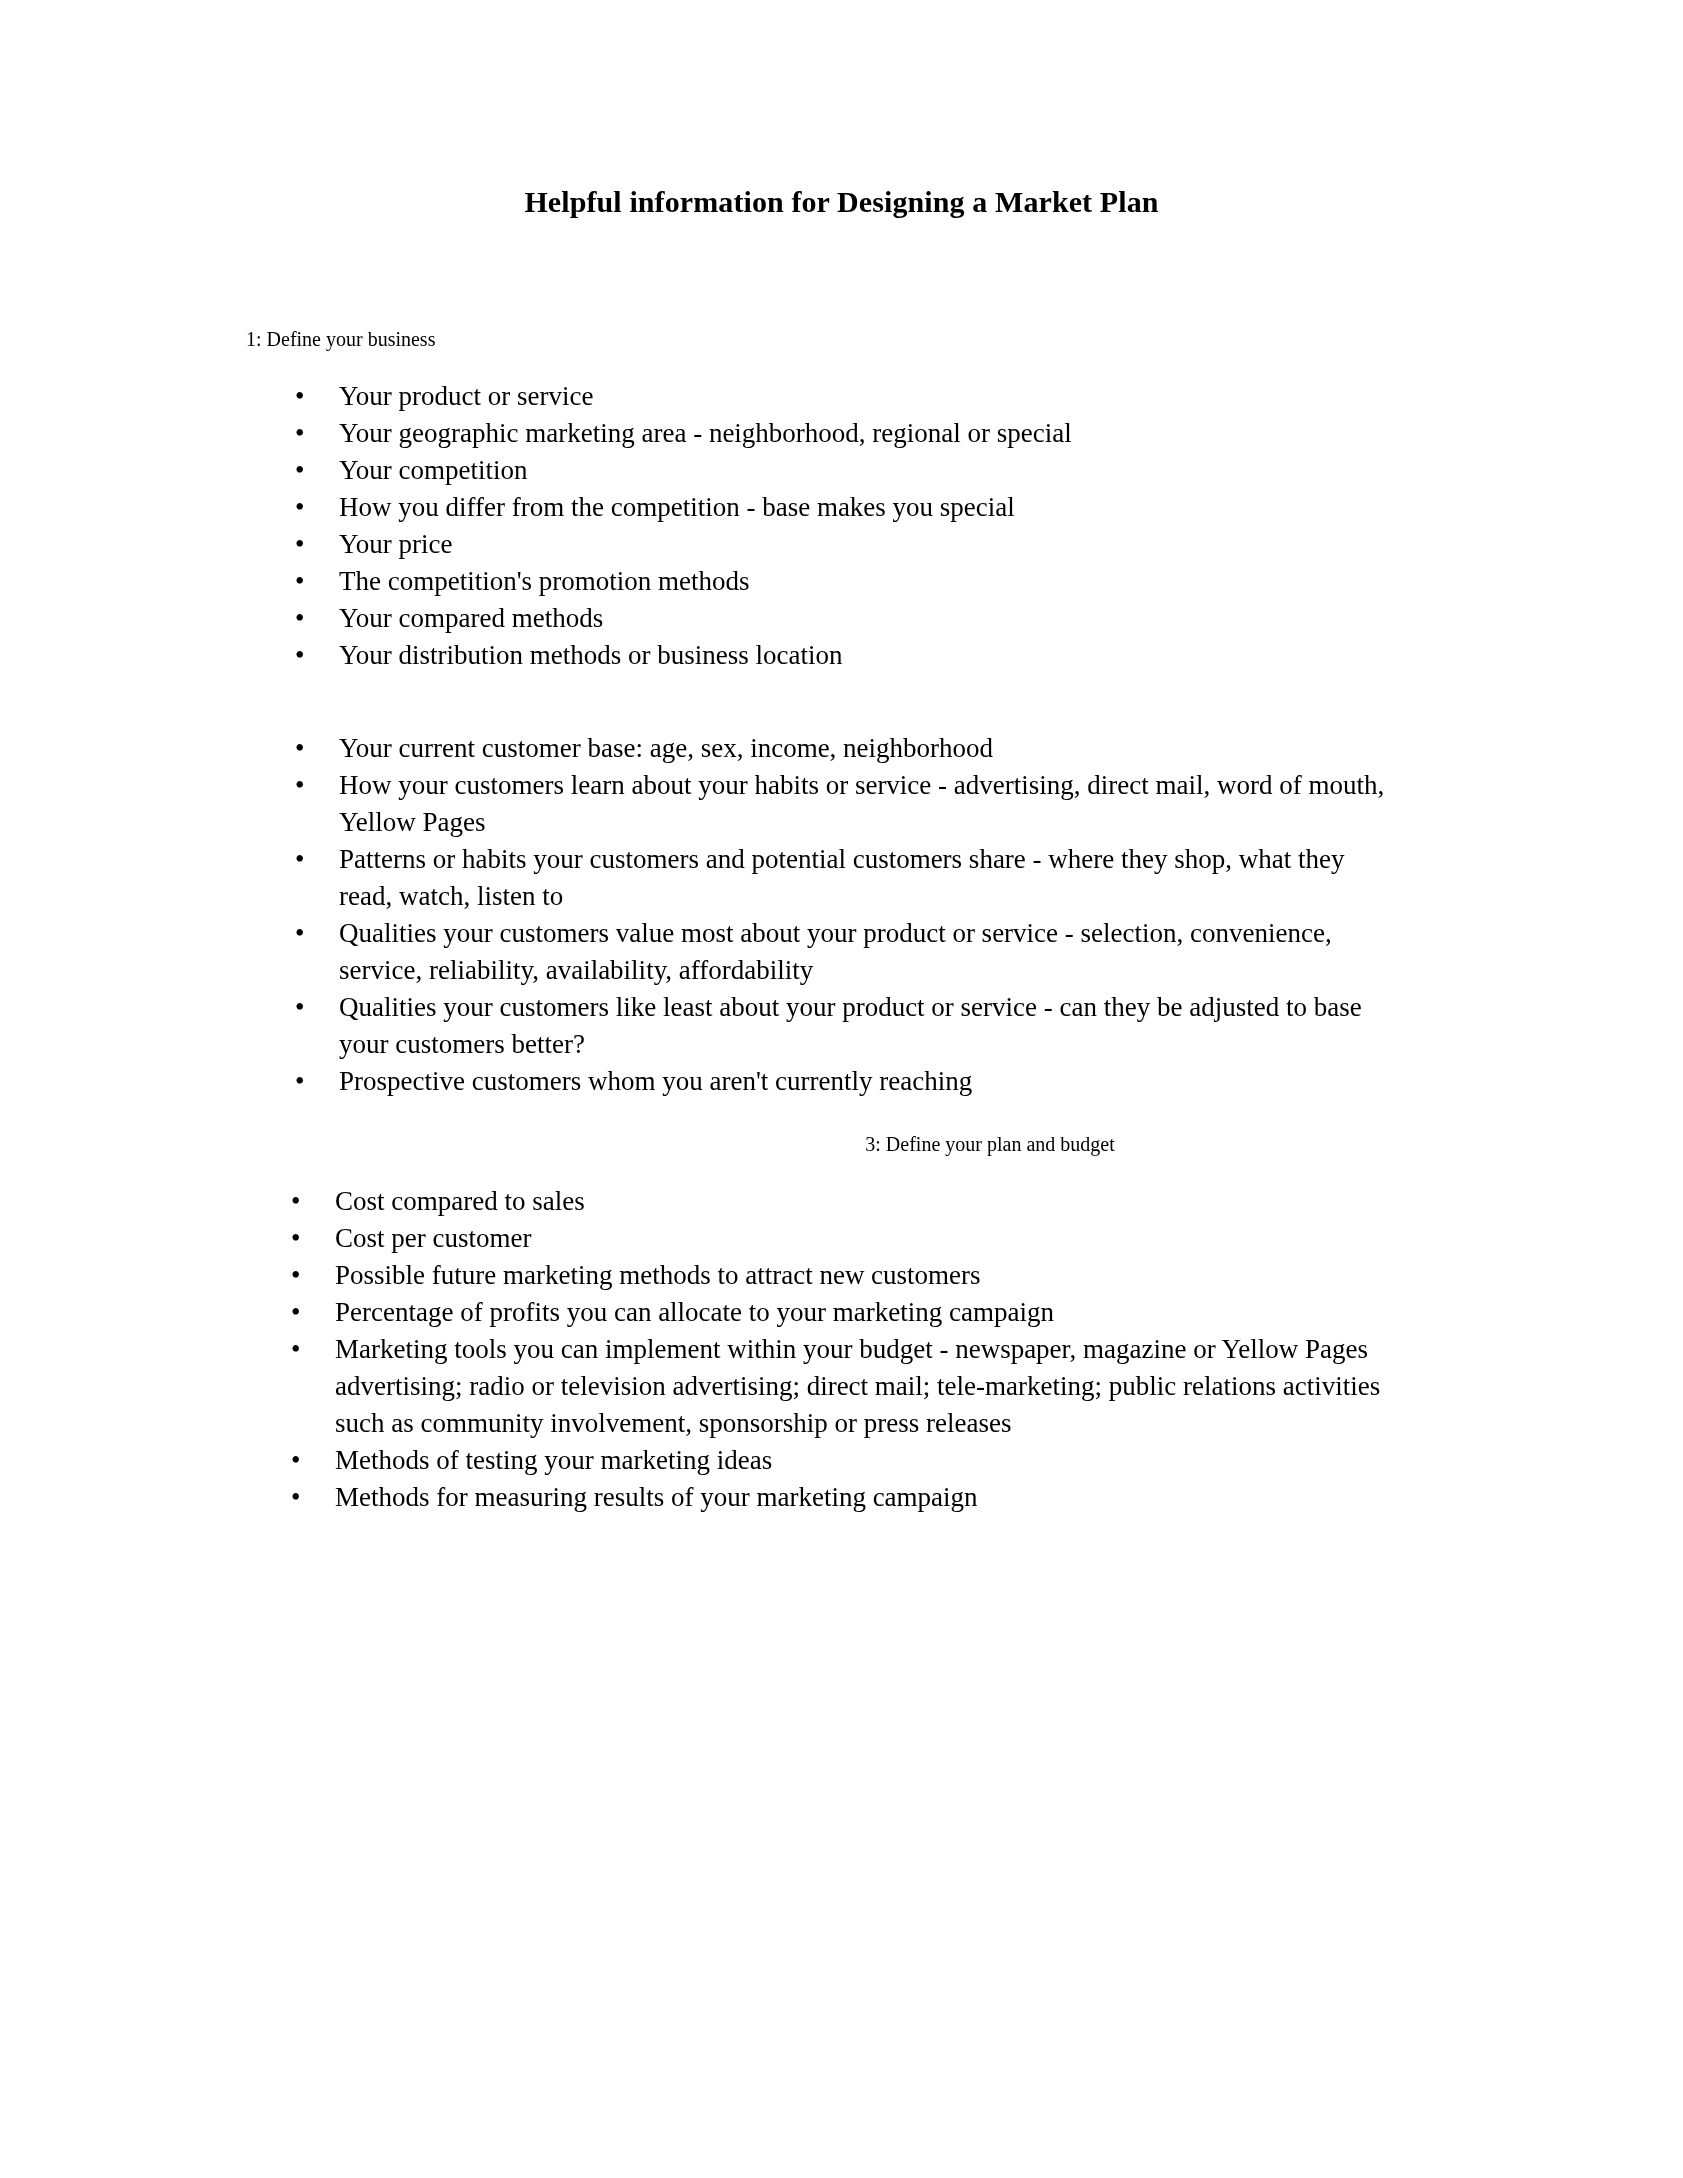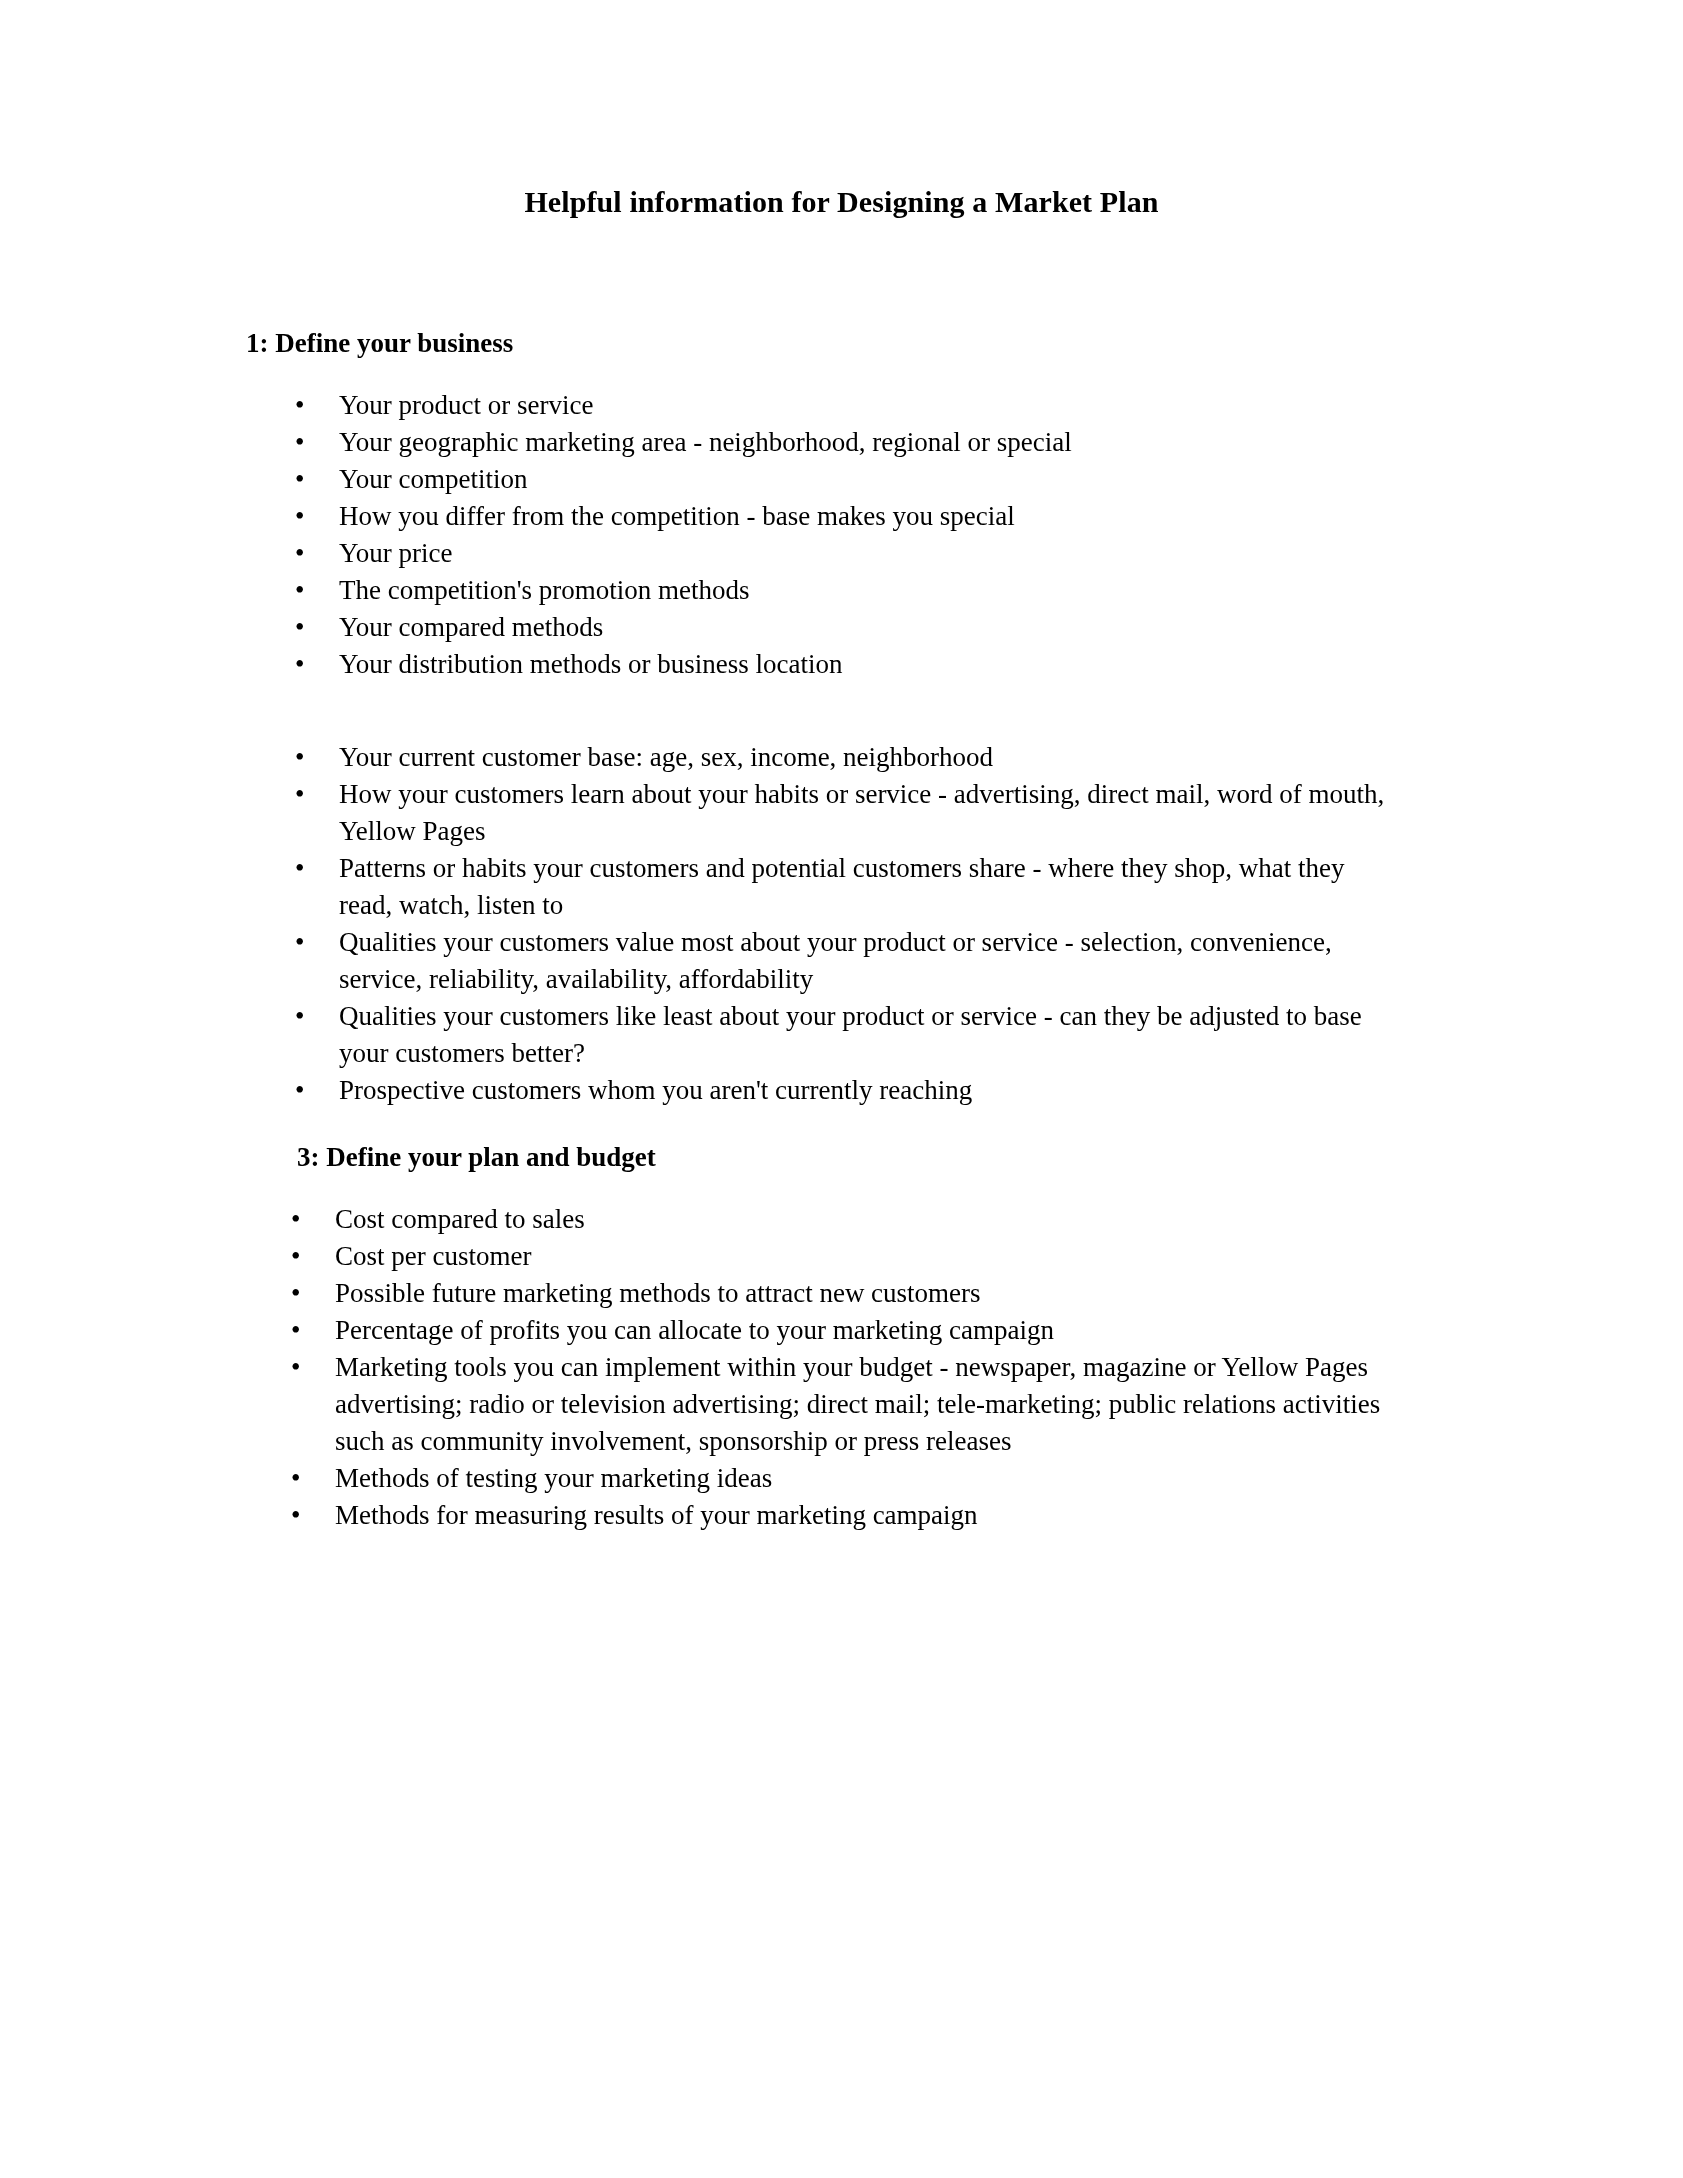--- a/index.html
+++ b/index.html
@@ -47,33 +47,34 @@
     top: 327px;
     width: 1683px;
   }
 
   .section {
     margin: 0;
     padding: 0;
   }
 
   .section-heading {
-    font-size: 27px;
-    font-weight: bold;
+    font-size: 20px;
+    font-weight: normal;
     line-height: 1.25;
     white-space: nowrap;
   }
 
   .section-1 .section-heading,
   .section-2 .section-heading {
     margin-left: 246px;
   }
 
   .section-3 .section-heading {
     margin-left: 297px;
+    text-align: center;
   }
 
   .bullet-list {
     list-style: none;
     margin: 0;
     padding: 0;
   }
 
   .bullet-item {
     position: relative;

